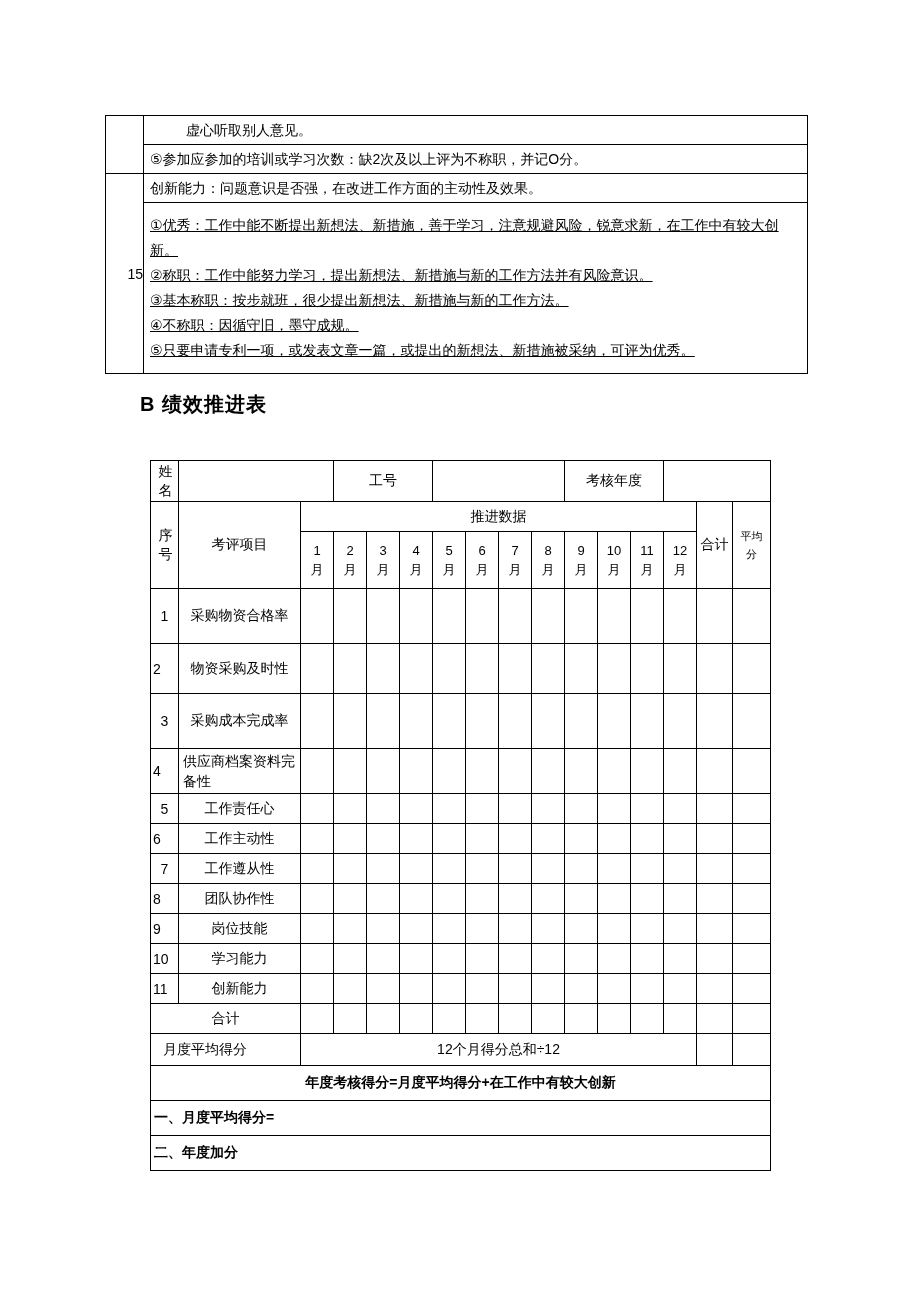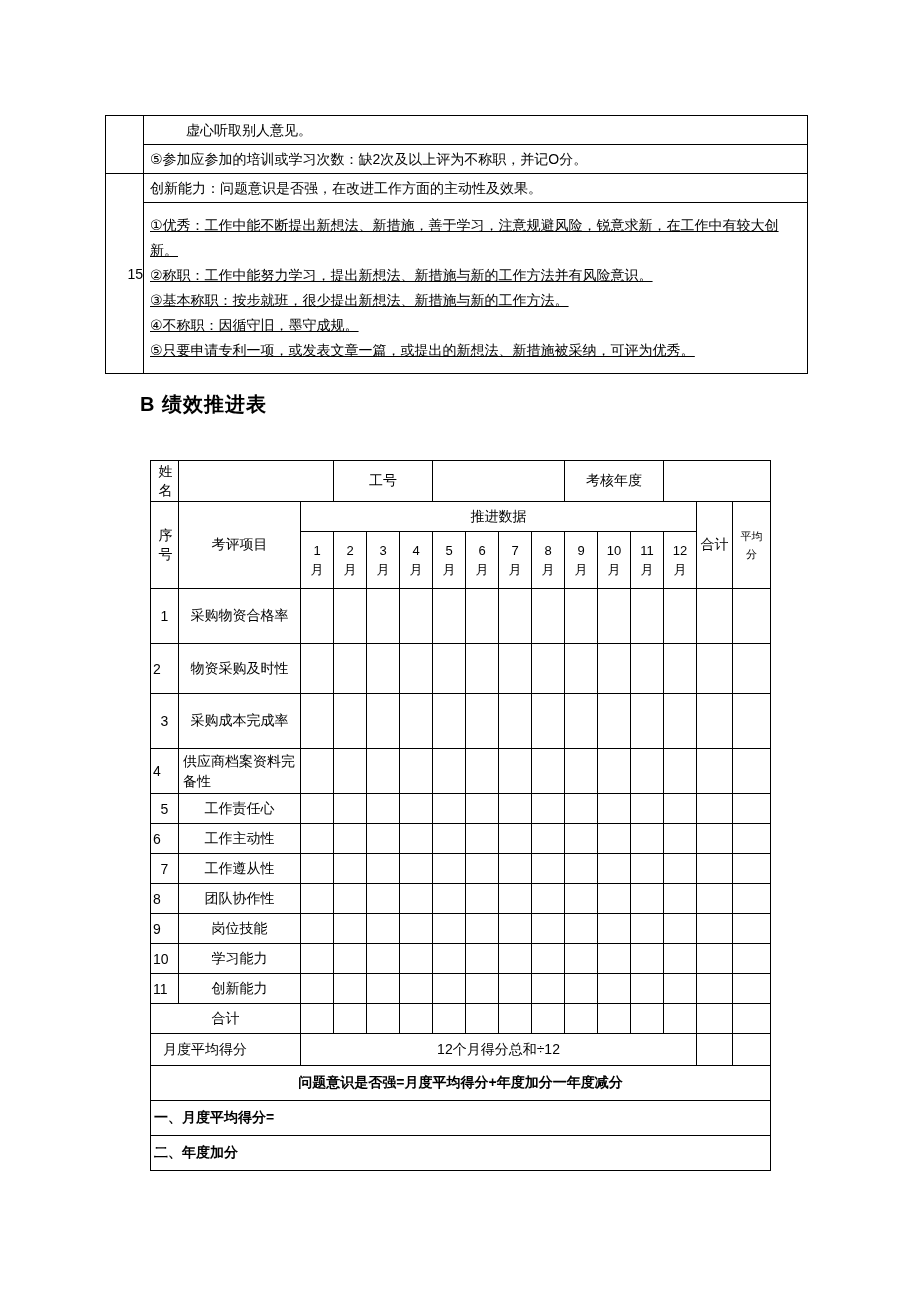--- a/index.html
+++ b/index.html
@@ -380,21 +380,21 @@
         </tr>
 
       <tr class="h32">
         <td colspan="2" class="lblleft">月度平均得分</td>
         <td colspan="12" class="bold">12个月得分总和÷12</td>
         <td></td>
         <td></td>
       </tr>
 
       <tr class="h35">
-        <td colspan="16" class="formula">问题意识是否强=月度平均得分+年度加分一年度减分</td>
+        <td colspan="16" class="formula">年度考核得分=月度平均得分+在工作中有较大创新</td>
       </tr>
 
       <tr class="h31">
         <td colspan="16" class="fnote">一、月度平均得分=</td>
       </tr>
       <tr class="h31">
         <td colspan="16" class="fnote">二、年度加分</td>
       </tr>
     </tbody>
   </table>

